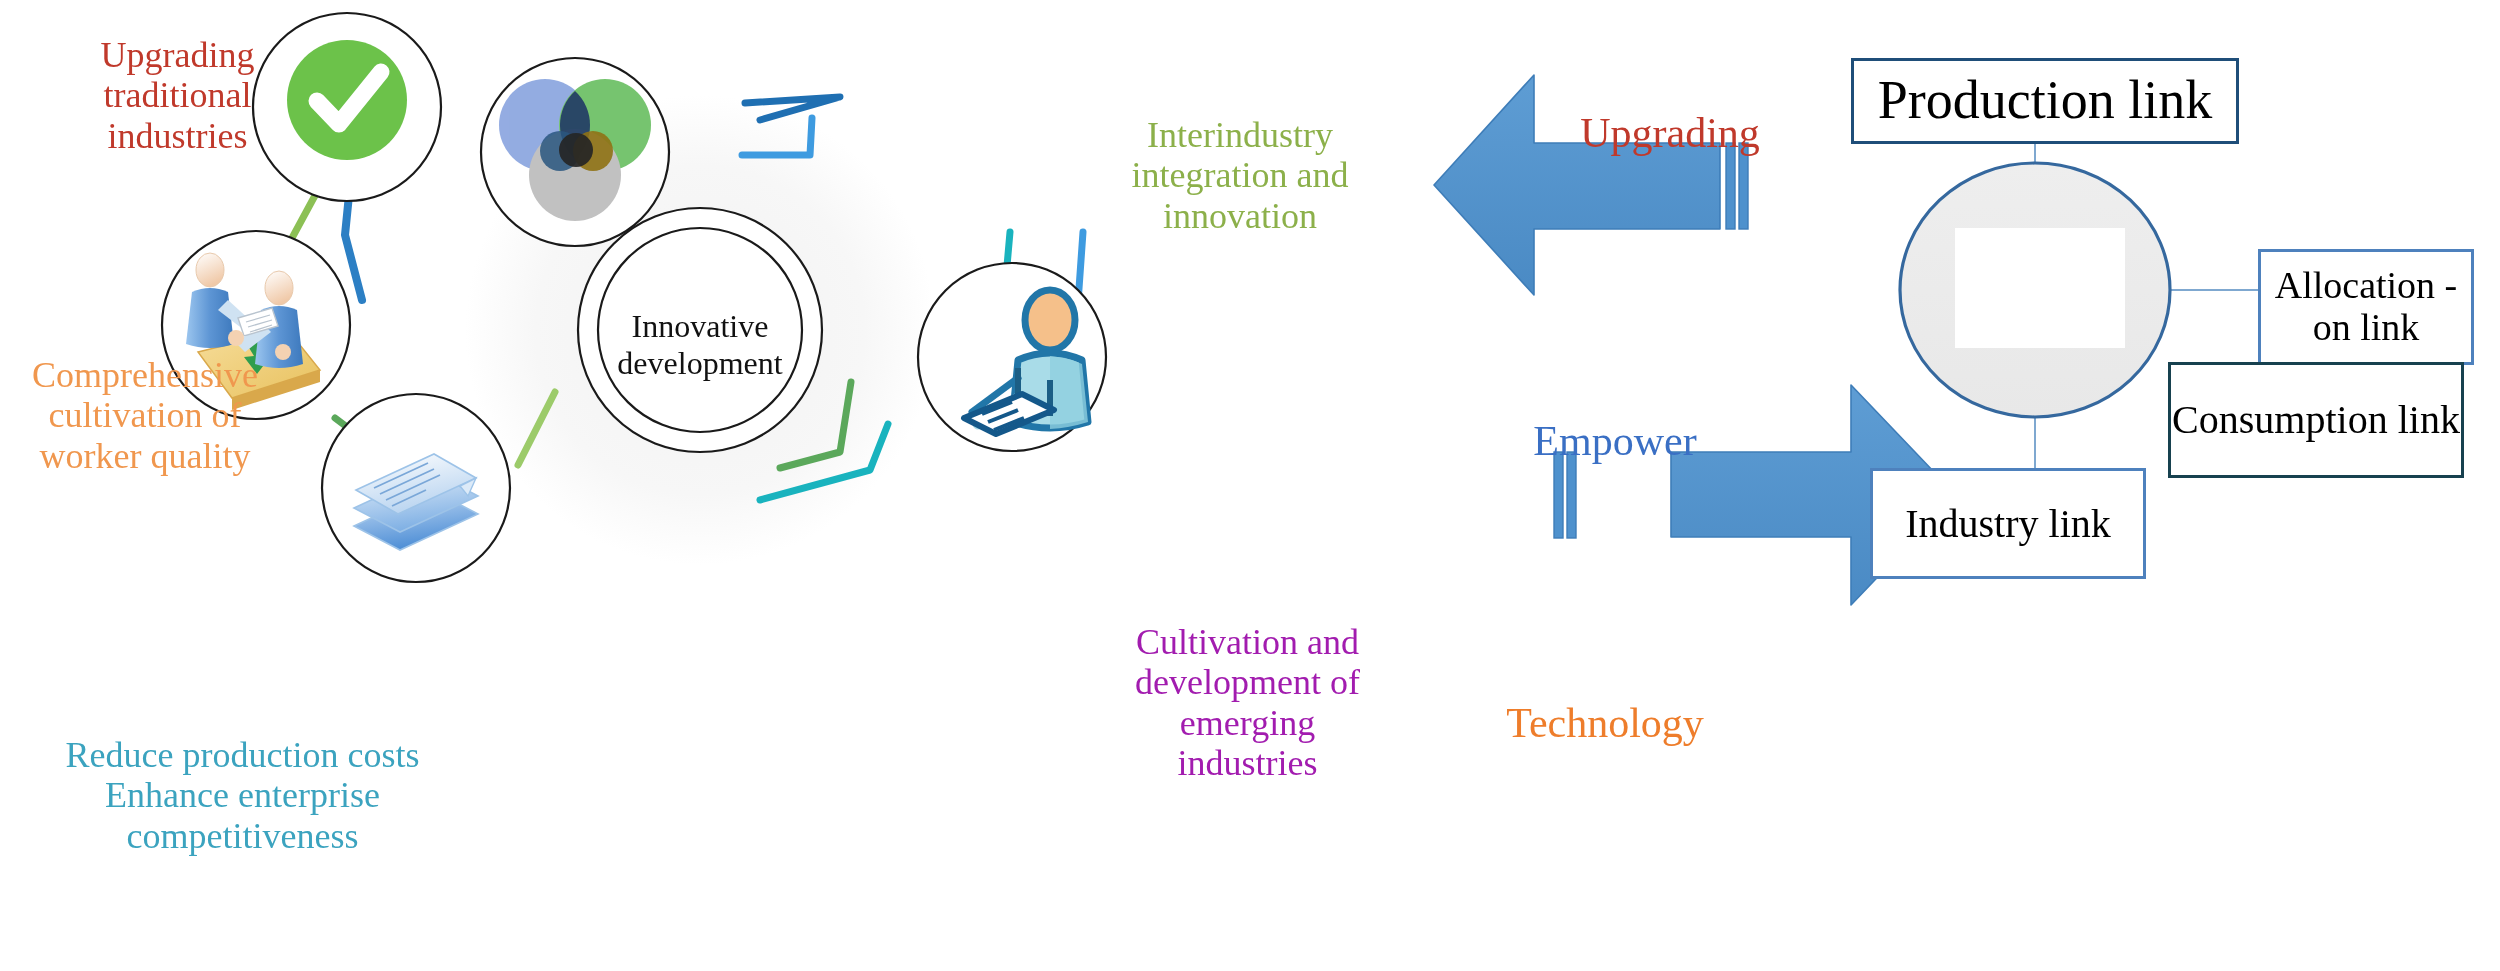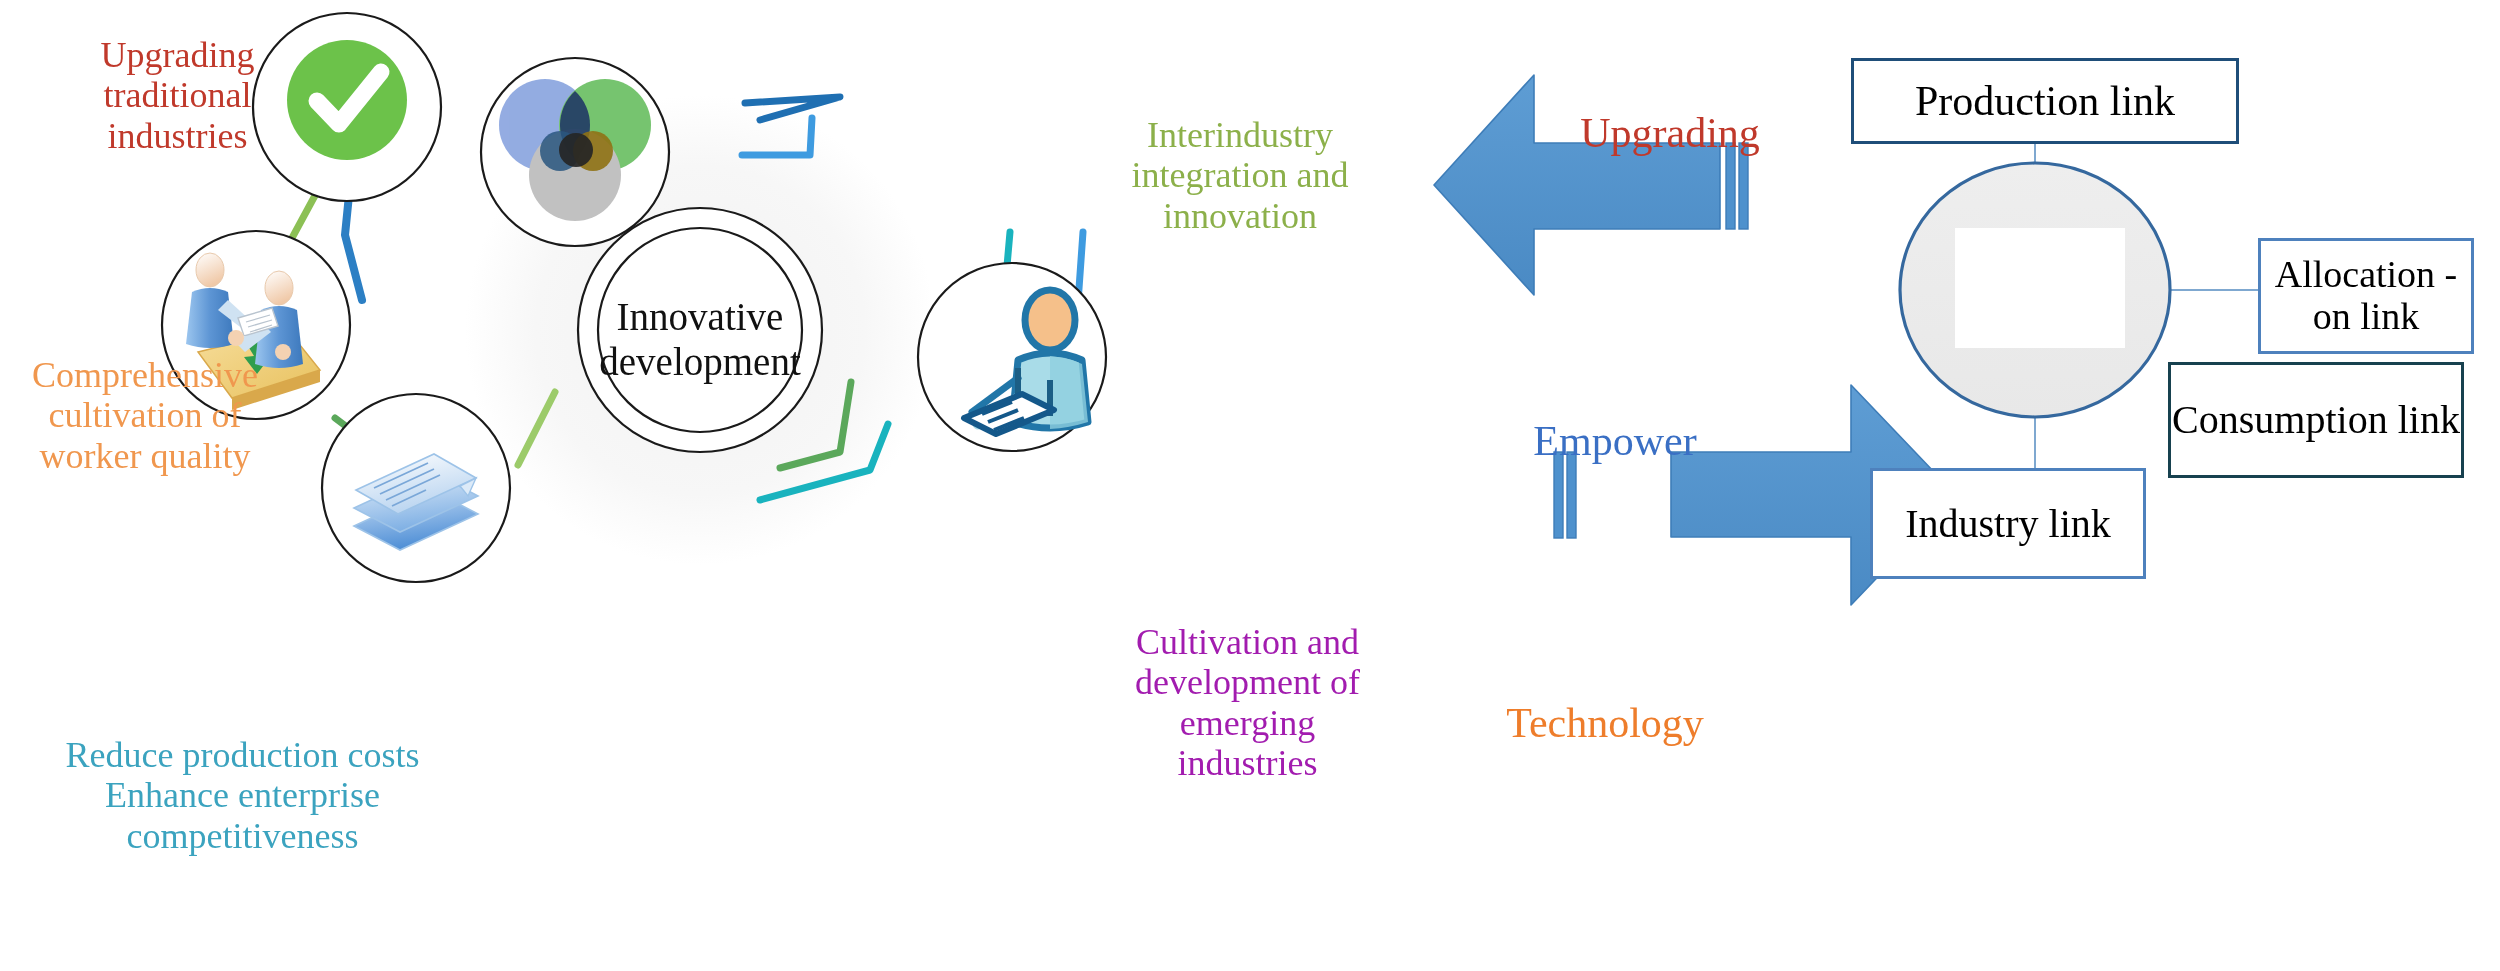--- a/index.html
+++ b/index.html
@@ -198,32 +198,32 @@
 
   <div class="lbl" style="left:1100px;top:622px;width:295px;font-size:36px;color:#a21caf;">Cultivation and
 development of
 emerging
 industries</div>
 
   <div class="lbl" style="left:-5px;top:735px;width:495px;font-size:36px;color:#3BA3BF;">Reduce production costs
 Enhance enterprise
 competitiveness</div>
 
-  <div class="centertext" style="left:578px;top:407px;width:244px;font-size:39px;transform:translateY(-112px);">Innovative development</div>
+  <div class="centertext" style="left:578px;top:420px;width:244px;font-size:32px;transform:translateY(-112px);">Innovative development</div>
 
   <div class="lbl" style="left:1545px;top:110px;width:250px;font-size:42px;color:#C0392B;">Upgrading</div>
 
   <div class="lbl" style="left:1490px;top:418px;width:250px;font-size:42px;color:#3A6FC4;">Empower</div>
 
   <div class="lbl" style="left:1455px;top:700px;width:300px;font-size:42px;color:#EE7D2B;">Technology</div>
 
-  <div class="boxlabel" style="left:1851px;top:58px;width:382px;height:80px;border:3px solid #1F4E79;font-size:42px;">Production link</div>
-
-
-  <div class="boxlabel" style="left:2258px;top:238px;width:210px;height:110px;border:3px solid #4E81BD;font-size:38px;">Allocation
+  <div class="boxlabel" style="left:1851px;top:58px;width:382px;height:80px;border:3px solid #1F4E79;font-size:54px;">Production link</div>
+
+
+  <div class="boxlabel" style="left:2258px;top:249px;width:210px;height:110px;border:3px solid #4E81BD;font-size:38px;">Allocation
 -on link</div>
 
   <div class="boxlabel" style="left:2168px;top:362px;width:290px;height:110px;border:3px solid #17414F;font-size:40px;">Consumption
 link</div>
 
   <div class="boxlabel" style="left:1870px;top:468px;width:270px;height:105px;border:3px solid #4E81BD;font-size:40px;">Industry
 link</div>
 
 </div>
 

